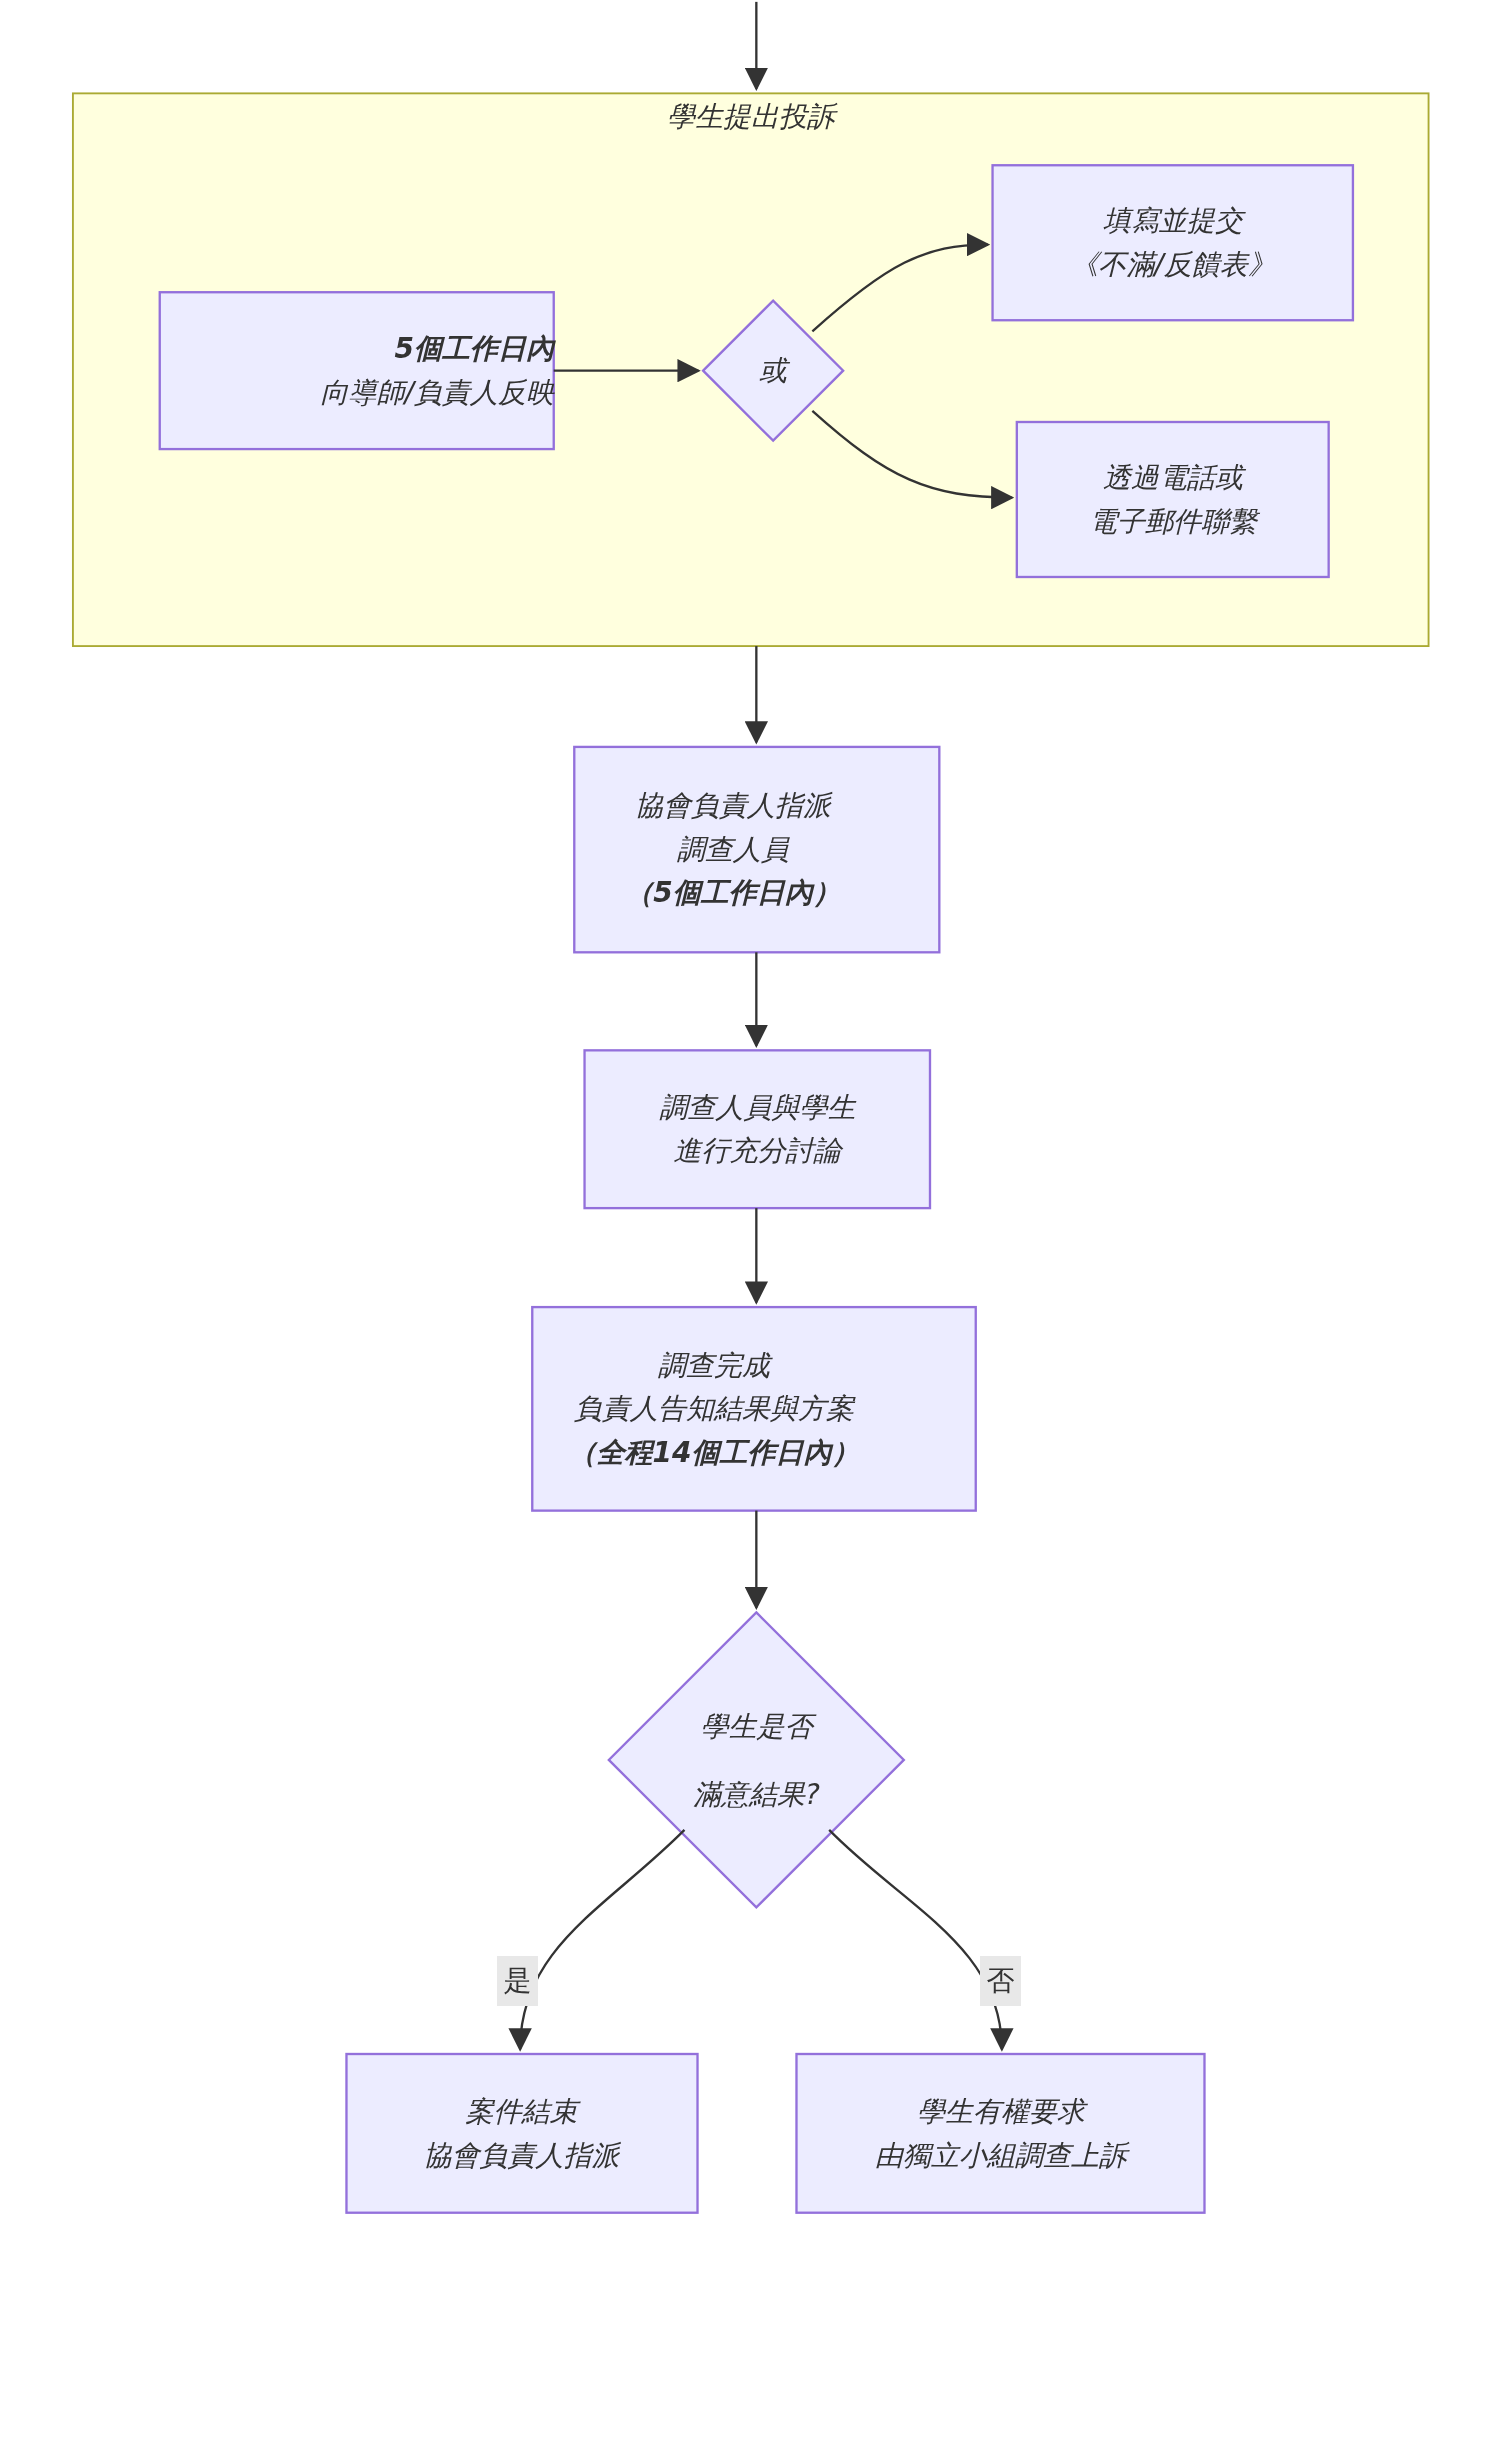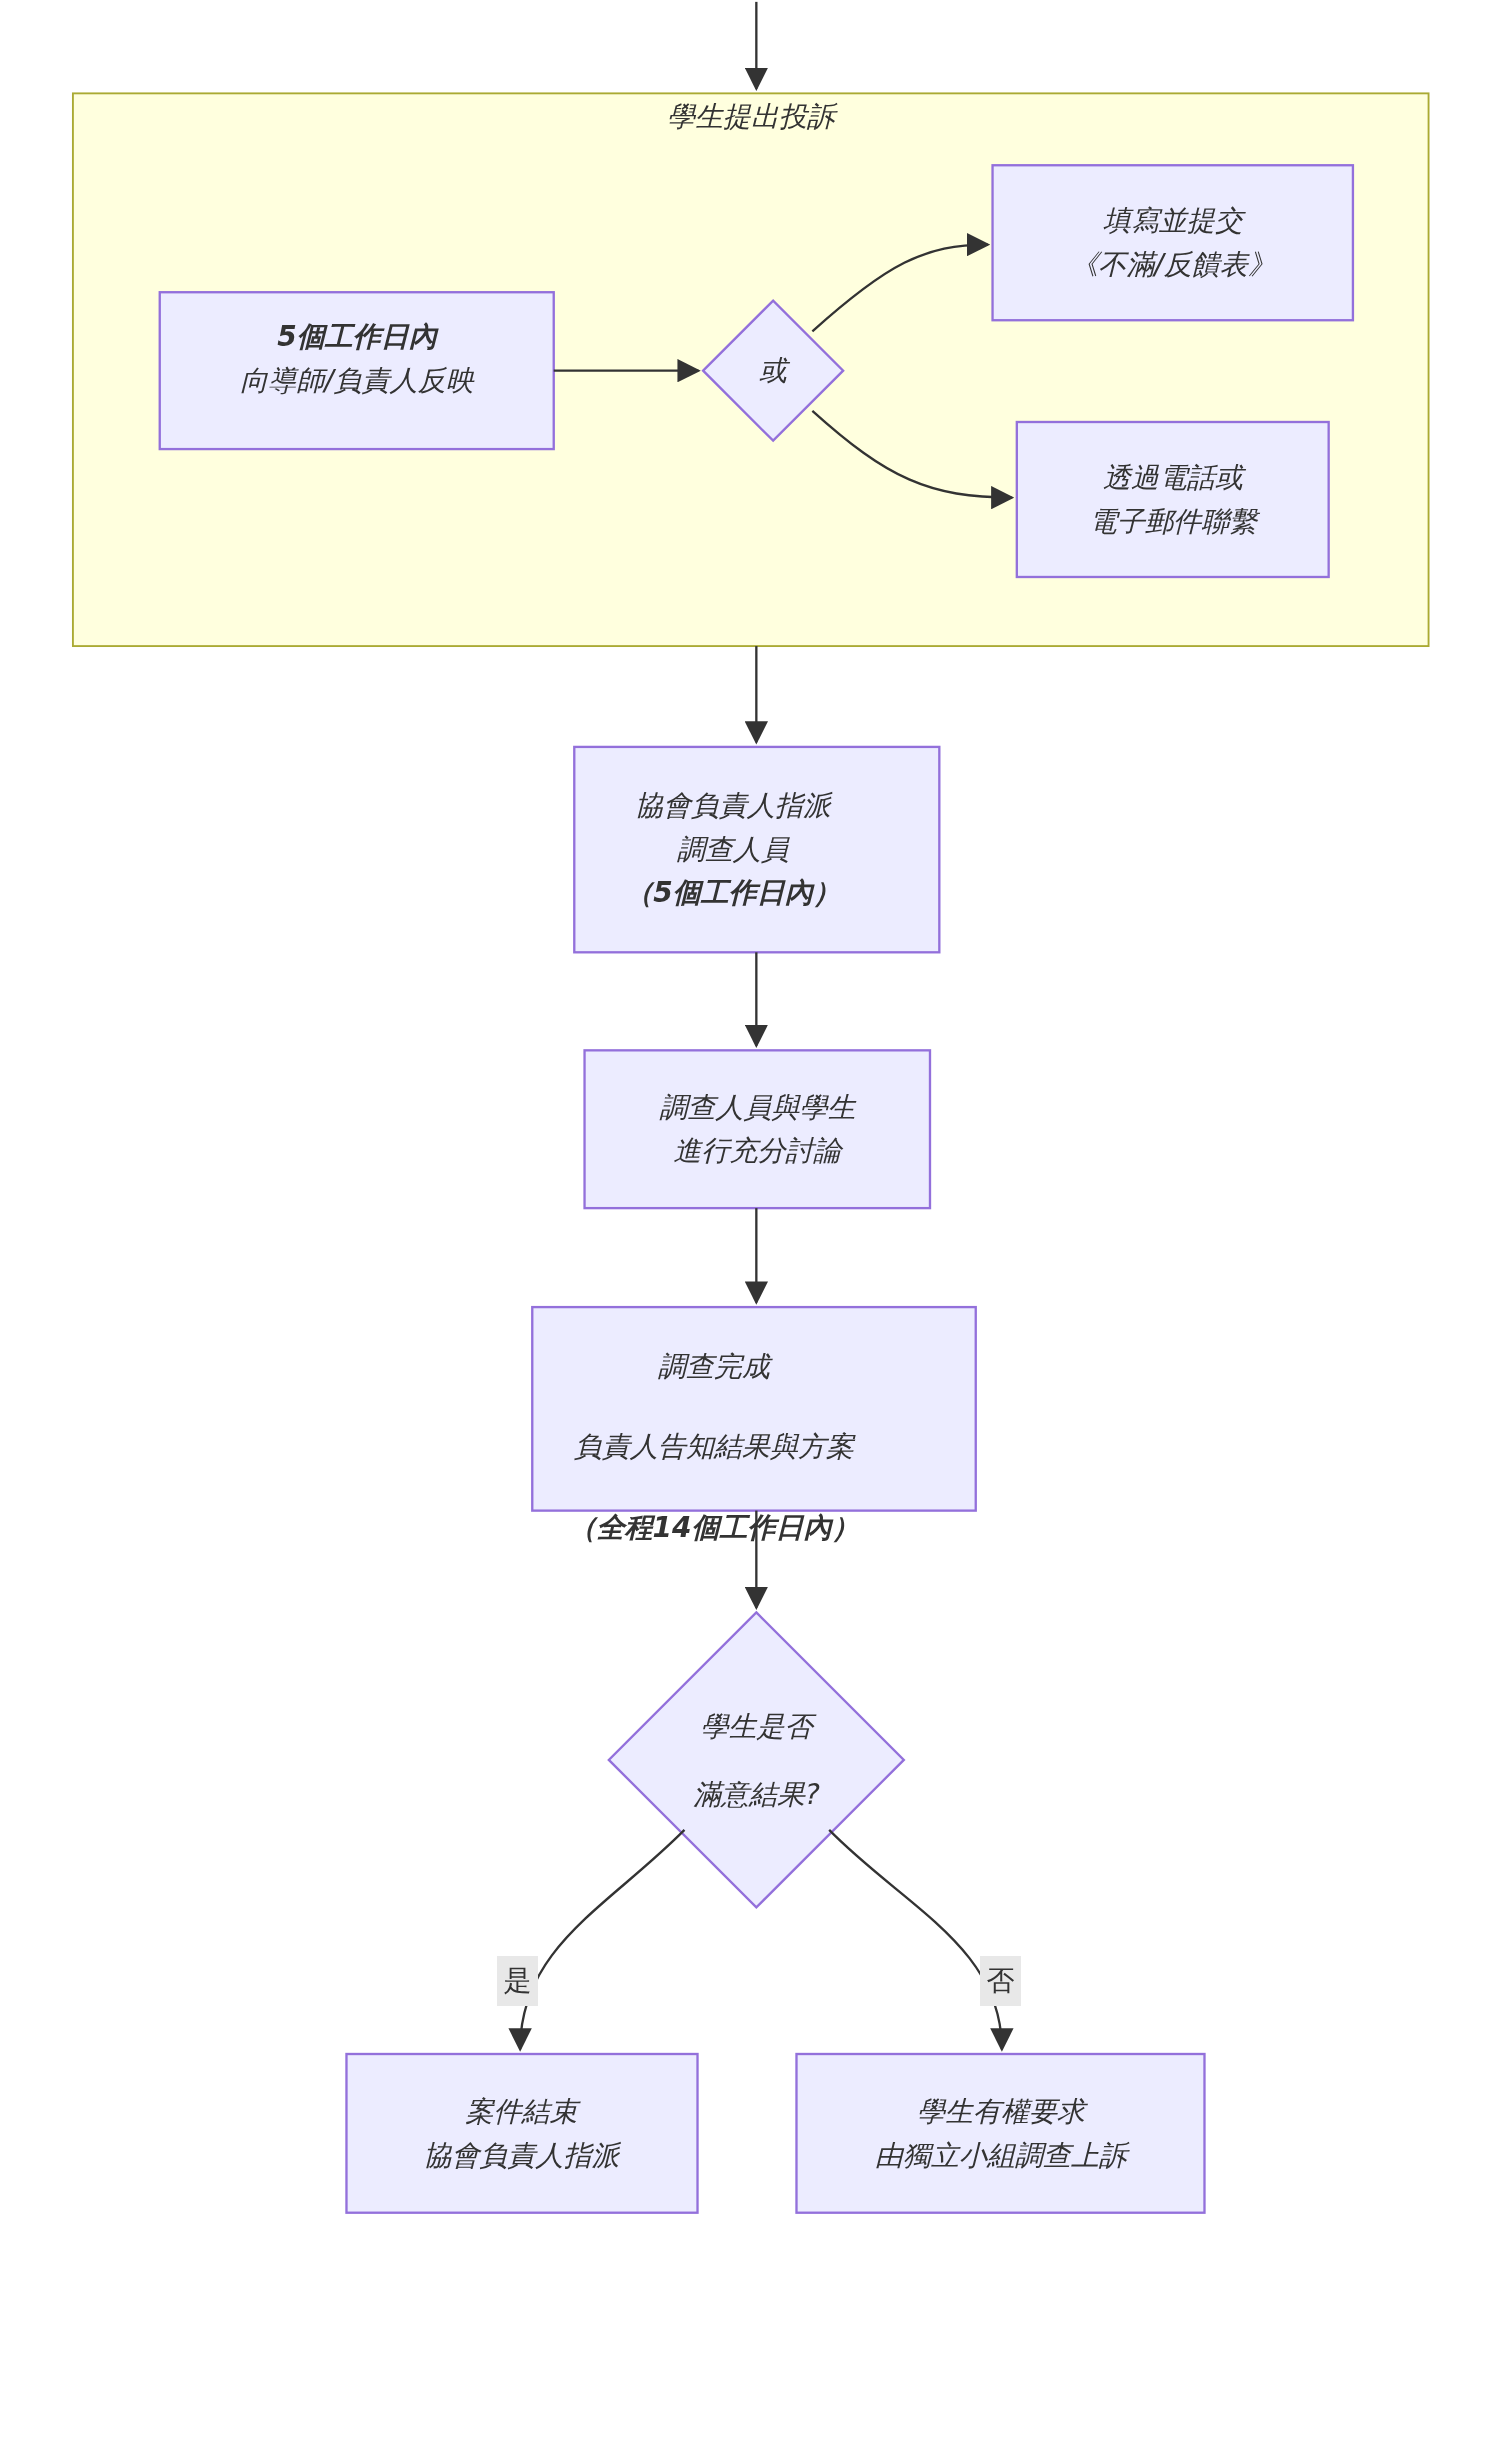--- a/index.html
+++ b/index.html
@@ -89,21 +89,21 @@
     <path class="edge-path" d="M810,692 L810,795" marker-end="url(#arrow)"></path>
     <path class="edge-path" d="M810,1020 L810,1120" marker-end="url(#arrow)"></path>
     <path class="edge-path" d="M810,1294 L810,1395" marker-end="url(#arrow)"></path>
     <path class="edge-path" d="M810,1618 L810,1722" marker-end="url(#arrow)"></path>
     <path class="edge-path" d="M733,1960 C652,2042 557,2085 557,2195" marker-end="url(#arrow)"></path>
     <path class="edge-path" d="M888,1960 C968,2042 1073,2085 1073,2195" marker-end="url(#arrow)"></path>
   </svg>
 
   <div class="subgraph-title" style="left:73px; top:97px; width:1356px;">學生提出投訴</div>
 
-  <div class="label" style="left:160px; top:280px; width:394px; height:157px;">
+  <div class="label" style="left:160px; top:292px; width:394px; height:157px;align-items:flex-end;">
     <span class="b">5個工作日內</span>
     <span>向導師/負責人反映</span>
   </div>
 
   <div class="label" style="left:703px; top:301px; width:140px; height:140px;">
     <span>或</span>
   </div>
 
   <div class="label" style="left:993px; top:165px; width:360px; height:155px;">
     <span>填寫並提交</span>
@@ -119,21 +119,21 @@
     <span>協會負責人指派</span>
     <span>調查人員</span>
     <span class="b">（5個工作日內）</span>
   </div>
 
   <div class="label" style="left:585px; top:1050px; width:345px; height:158px;">
     <span>調查人員與學生</span>
     <span>進行充分討論</span>
   </div>
 
-  <div class="label" style="left:532px; top:1345px; width:364px; height:204px;gap:37px;">
+  <div class="label" style="left:532px; top:1307px; width:364px; height:204px;">
     <span>調查完成</span>
     <span>負責人告知結果與方案</span>
     <span class="b">（全程14個工作日內）</span>
   </div>
 
   <div class="label" style="left:609px; top:1613px; width:295px; height:295px;gap:24px;">
     <span>學生是否</span>
     <span>滿意結果?</span>
   </div>
 

